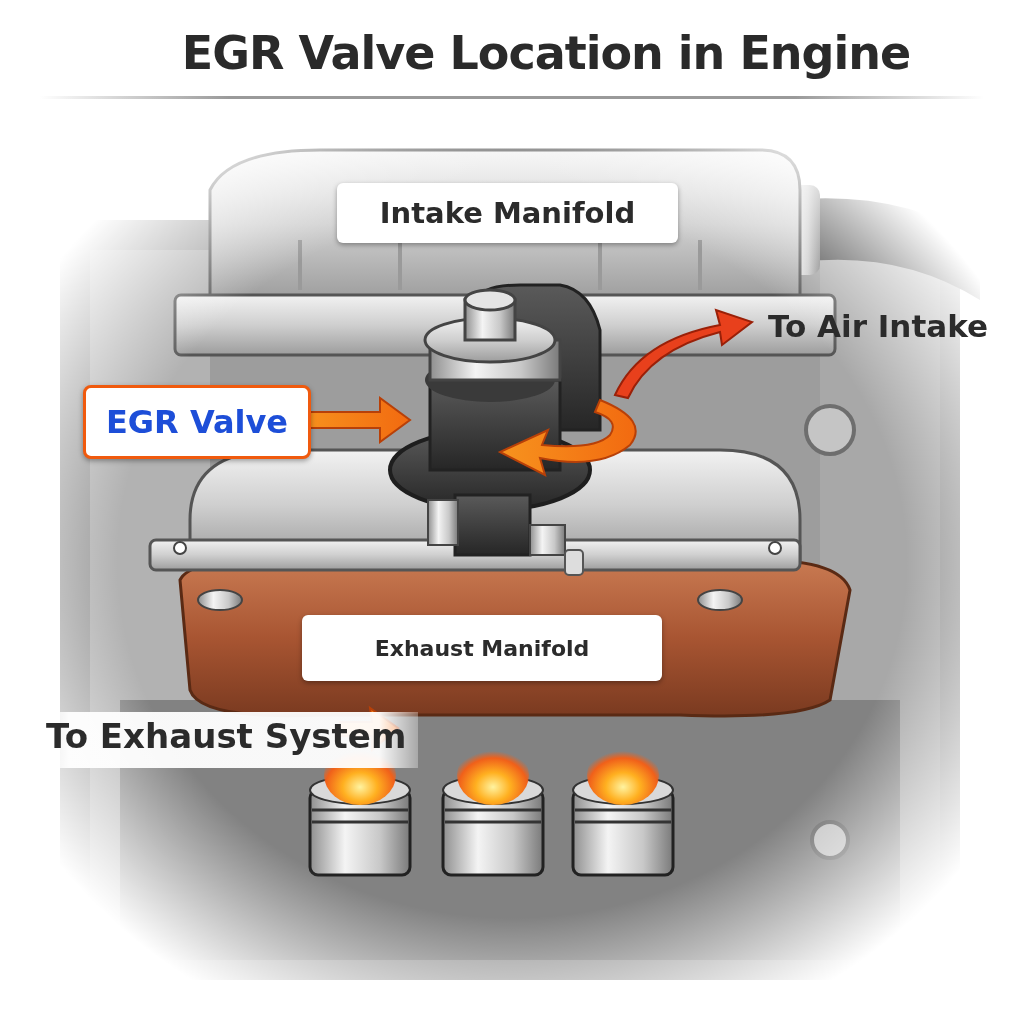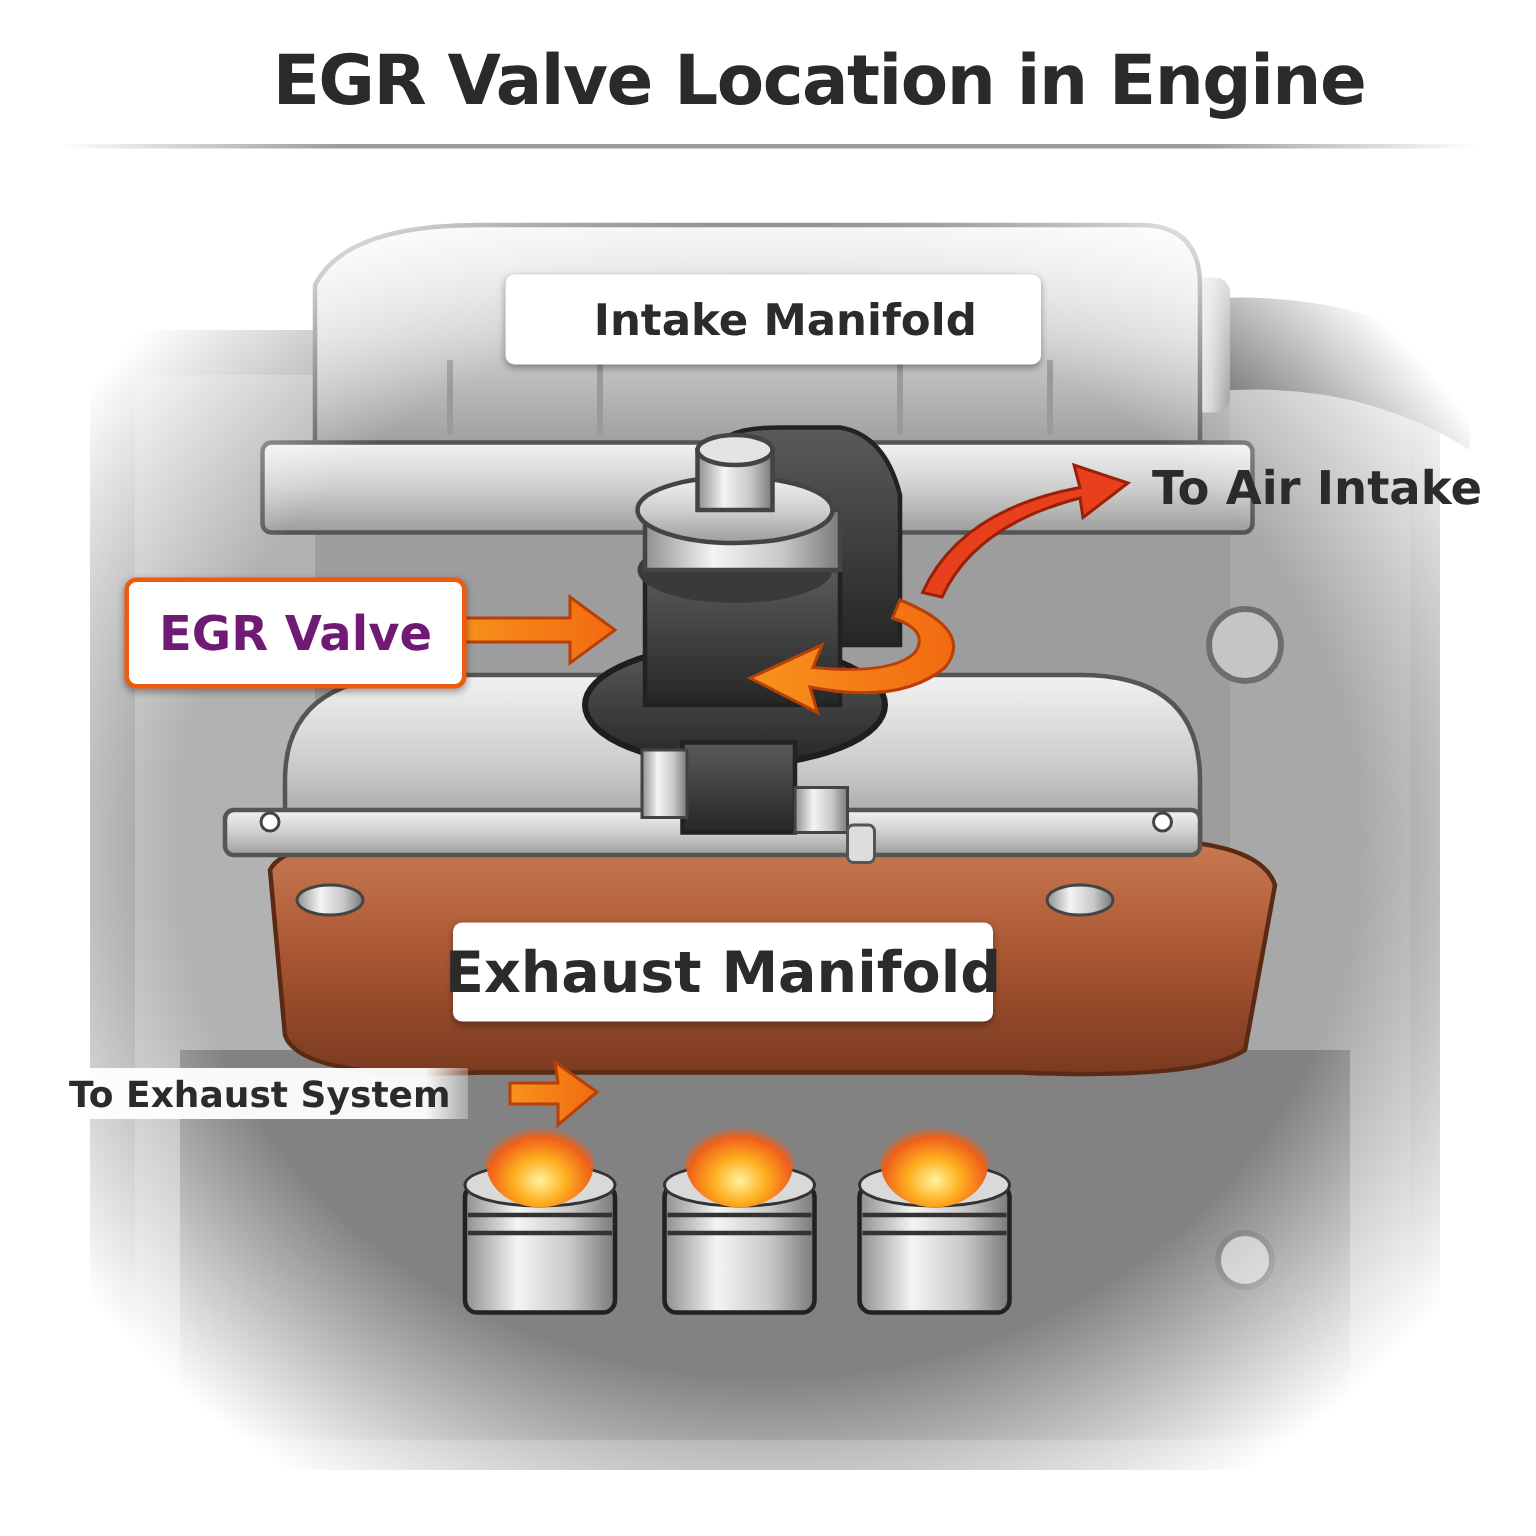--- a/index.html
+++ b/index.html
@@ -1,26 +1,26 @@
 <!DOCTYPE html>
 <html><head>
 <meta charset="utf-8">
 <style>
   html,body{margin:0;padding:0;background:#ffffff;}
   body{width:1024px;height:1024px;position:relative;overflow:hidden;font-family:"DejaVu Sans","Liberation Sans",sans-serif;}
   .title{position:absolute;left:0;top:26px;width:1024px;text-align:center;font-size:46px;font-weight:bold;color:#2a2a2a;letter-spacing:-1px;margin-left:34px;}
   .title-rule{position:absolute;left:40px;top:96px;width:944px;height:3px;background:linear-gradient(90deg,rgba(160,160,160,0),#9a9a9a 20%,#9a9a9a 80%,rgba(160,160,160,0));}
   .art{position:absolute;left:0;top:100px;width:1024px;height:924px;}
   .label-box{position:absolute;background:#fff;border-radius:6px;box-shadow:0 2px 5px rgba(0,0,0,.35);color:#2b2b2b;font-weight:bold;display:flex;align-items:center;justify-content:center;white-space:nowrap;}
-  .lbl-intake{left:337px;top:183px;width:341px;height:60px;font-size:29px;padding-left:16px;}
-  .lbl-exhaust{left:302px;top:615px;width:360px;height:66px;font-size:38px;}
-  .lbl-egr{left:83px;top:385px;width:222px;height:68px;font-size:32px;color:#701a75;border:3px solid #f05a0e;border-radius:8px;}
+  .lbl-intake{left:337px;top:183px;width:341px;height:60px;font-size:29px;}
+  .lbl-exhaust{left:302px;top:615px;width:360px;height:66px;font-size:22px;}
+  .lbl-egr{left:83px;top:385px;width:222px;height:68px;font-size:32px;color:#1d4ed8;border:3px solid #f05a0e;border-radius:8px;}
   .plain-label{position:absolute;font-weight:bold;color:#2b2b2b;white-space:nowrap;}
   .lbl-air{left:768px;top:308px;font-size:31px;}
-  .lbl-exsys{left:30px;top:712px;font-size:24px;padding:4px 12px 2px 16px;background:linear-gradient(90deg,rgba(255,255,255,.2),rgba(255,255,255,.95) 10%,rgba(255,255,255,.95) 90%,rgba(255,255,255,.3));}
+  .lbl-exsys{left:30px;top:712px;font-size:34px;padding:4px 12px 12px 16px;background:linear-gradient(90deg,rgba(255,255,255,.2),rgba(255,255,255,.95) 10%,rgba(255,255,255,.95) 90%,rgba(255,255,255,.3));}
 </style>
 </head>
 <body>
 
 <div class="title">EGR Valve Location in Engine</div>
 <div class="title-rule"></div>
 
 <svg class="art" viewBox="0 100 1024 924" xmlns="http://www.w3.org/2000/svg">
   <defs>
     <linearGradient id="metalV" x1="0" y1="0" x2="0" y2="1">

